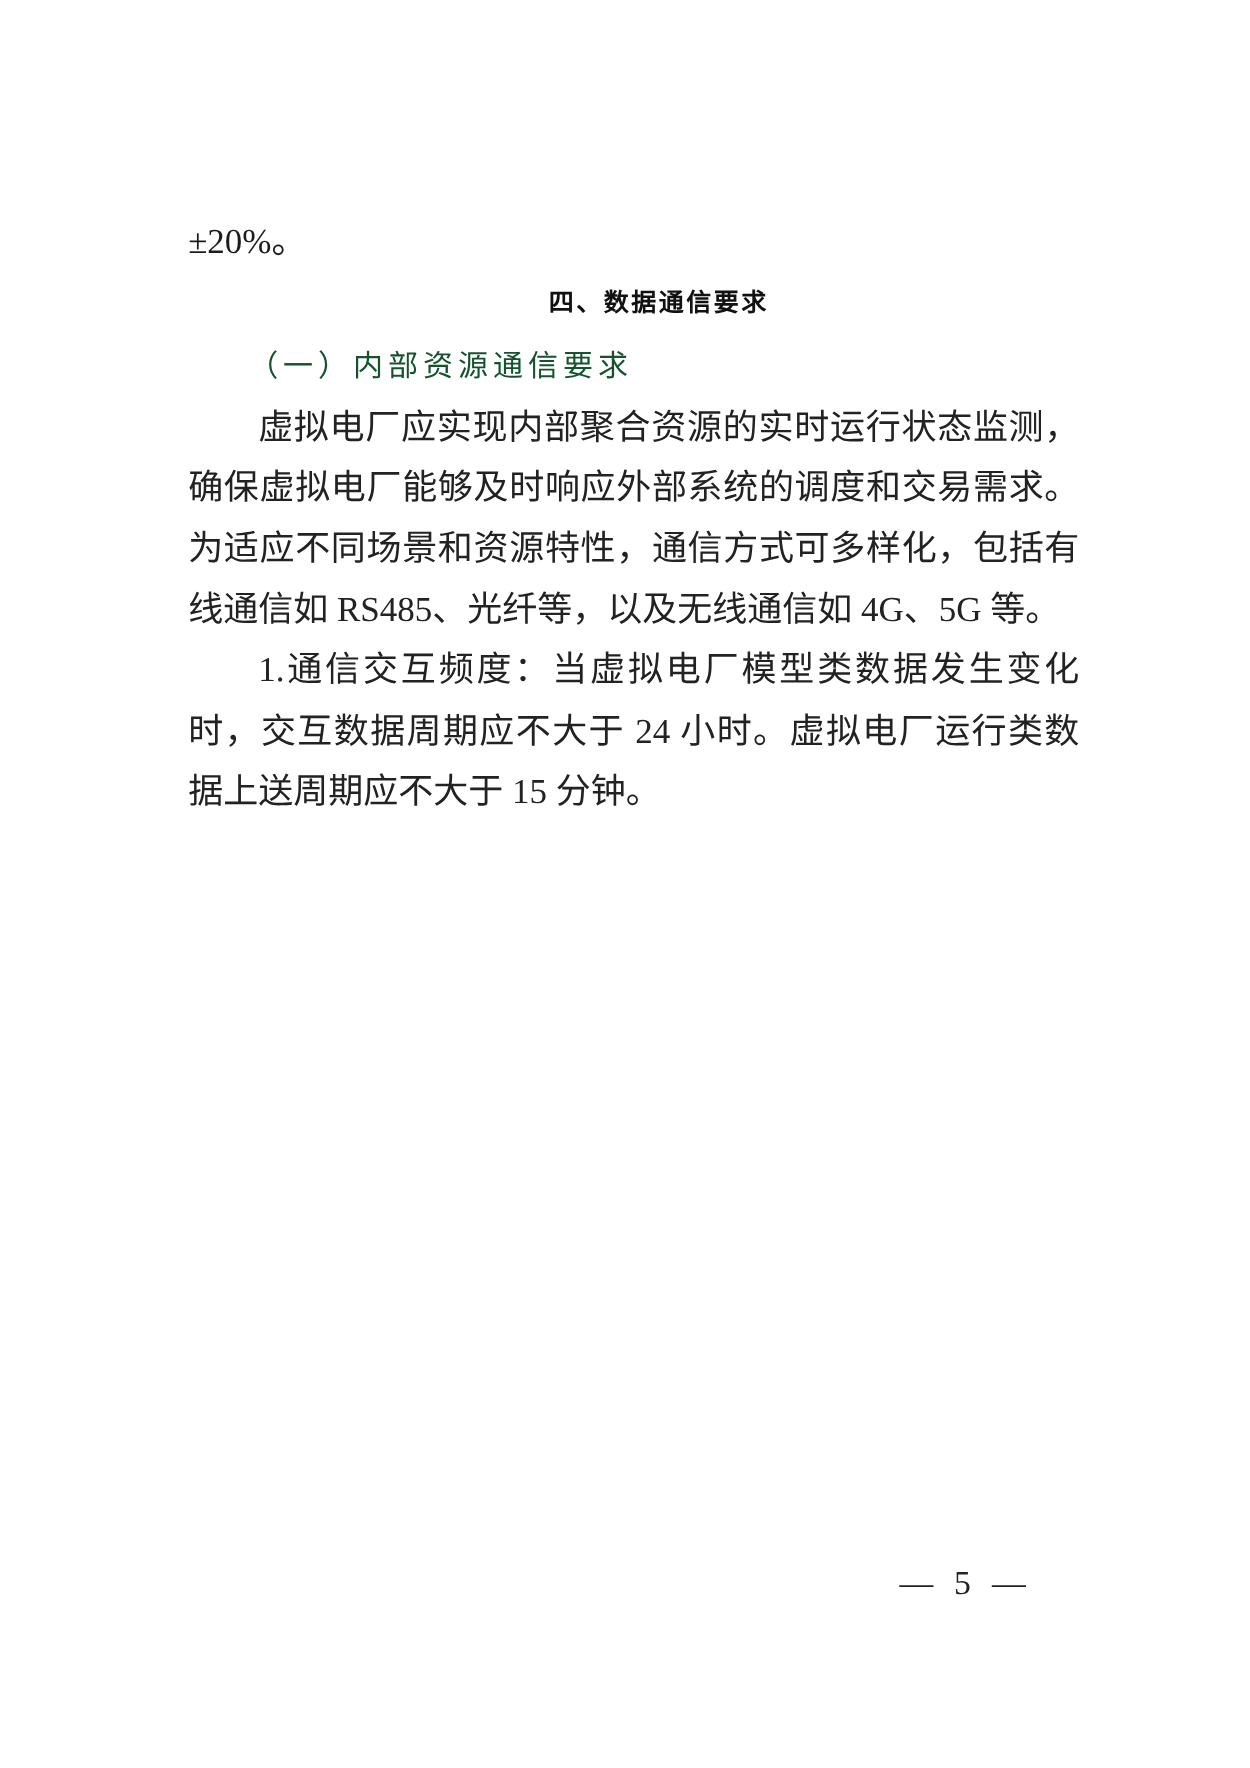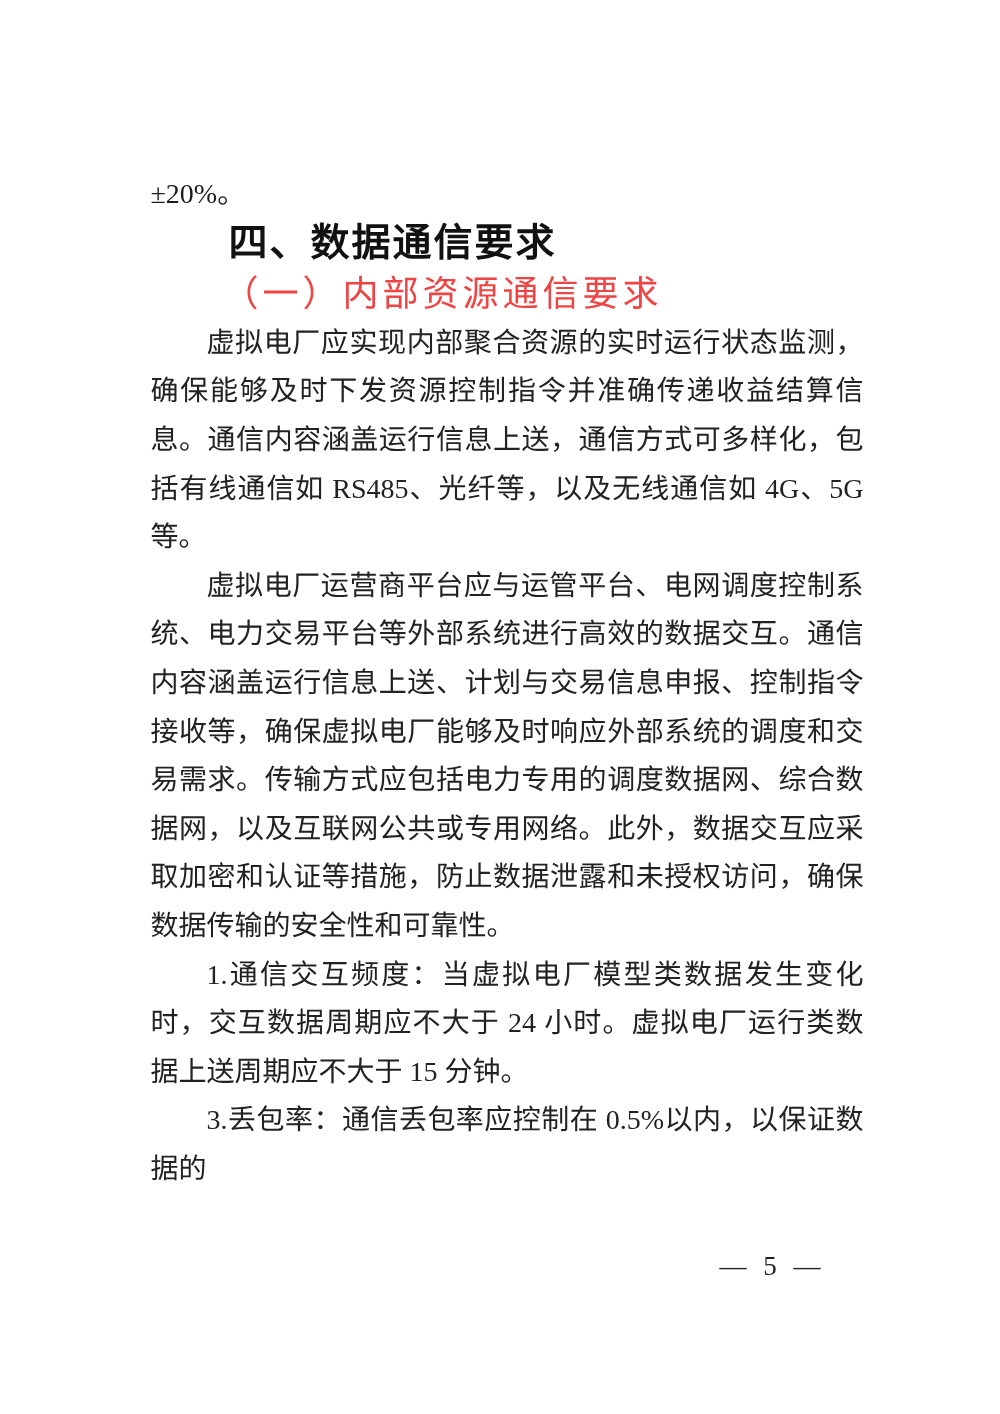--- a/index.html
+++ b/index.html
@@ -22,34 +22,35 @@
     overflow: hidden;
   }
   .frag {
     margin: 0;
     text-indent: 0;
   }
   .chapter-heading {
     margin: 0;
     font-family: "Liberation Sans", "DejaVu Sans", sans-serif;
     font-weight: 700;
-    font-size: 39px;
+    font-size: 20px;
     line-height: 48.6px;
     text-indent: 2em;
     letter-spacing: 2px;
     color: #111111;
+    text-align: center;
   }
   .subsection-title {
     margin: 3px 0 0 0;
     font-weight: 400;
-    font-size: 36px;
+    font-size: 24px;
     line-height: 48.6px;
     text-indent: 2em;
     letter-spacing: 4px;
-    color: #ef4444;
+    color: #14532d;
   }
   .para {
     margin: 0;
     text-indent: 2em;
     text-align: justify;
     text-justify: inter-ideograph;
     color: #222222;
   }
   .page-number {
     position: absolute;
@@ -65,26 +66,24 @@
 <body>
 
 <div class="page">
 
   <p class="frag">±20%。</p>
 
   <h2 class="chapter-heading">四、数据通信要求</h2>
 
   <h3 class="subsection-title">（一）内部资源通信要求</h3>
 
-  <p class="para">虚拟电厂应实现内部聚合资源的实时运行状态监测，确保能够及时下发资源控制指令并准确传递收益结算信息。通信内容涵盖运行信息上送，通信方式可多样化，包括有线通信如 RS485、光纤等，以及无线通信如 4G、5G 等。</p>
+  <p class="para">虚拟电厂应实现内部聚合资源的实时运行状态监测，确保虚拟电厂能够及时响应外部系统的调度和交易需求。为适应不同场景和资源特性，通信方式可多样化，包括有线通信如 RS485、光纤等，以及无线通信如 4G、5G 等。</p>
 
 
-  <p class="para">虚拟电厂运营商平台应与运管平台、电网调度控制系统、电力交易平台等外部系统进行高效的数据交互。通信内容涵盖运行信息上送、计划与交易信息申报、控制指令接收等，确保虚拟电厂能够及时响应外部系统的调度和交易需求。传输方式应包括电力专用的调度数据网、综合数据网，以及互联网公共或专用网络。此外，数据交互应采取加密和认证等措施，防止数据泄露和未授权访问，确保数据传输的安全性和可靠性。</p>
 
 
   <p class="para">1.通信交互频度：当虚拟电厂模型类数据发生变化时，交互数据周期应不大于 24 小时。虚拟电厂运行类数据上送周期应不大于 15 分钟。</p>
 
 
-  <p class="para">3.丢包率：通信丢包率应控制在 0.5%以内，以保证数据的</p>
 
   <div class="page-number">— 5 —</div>
 
 </div>
 
 </body></html>

